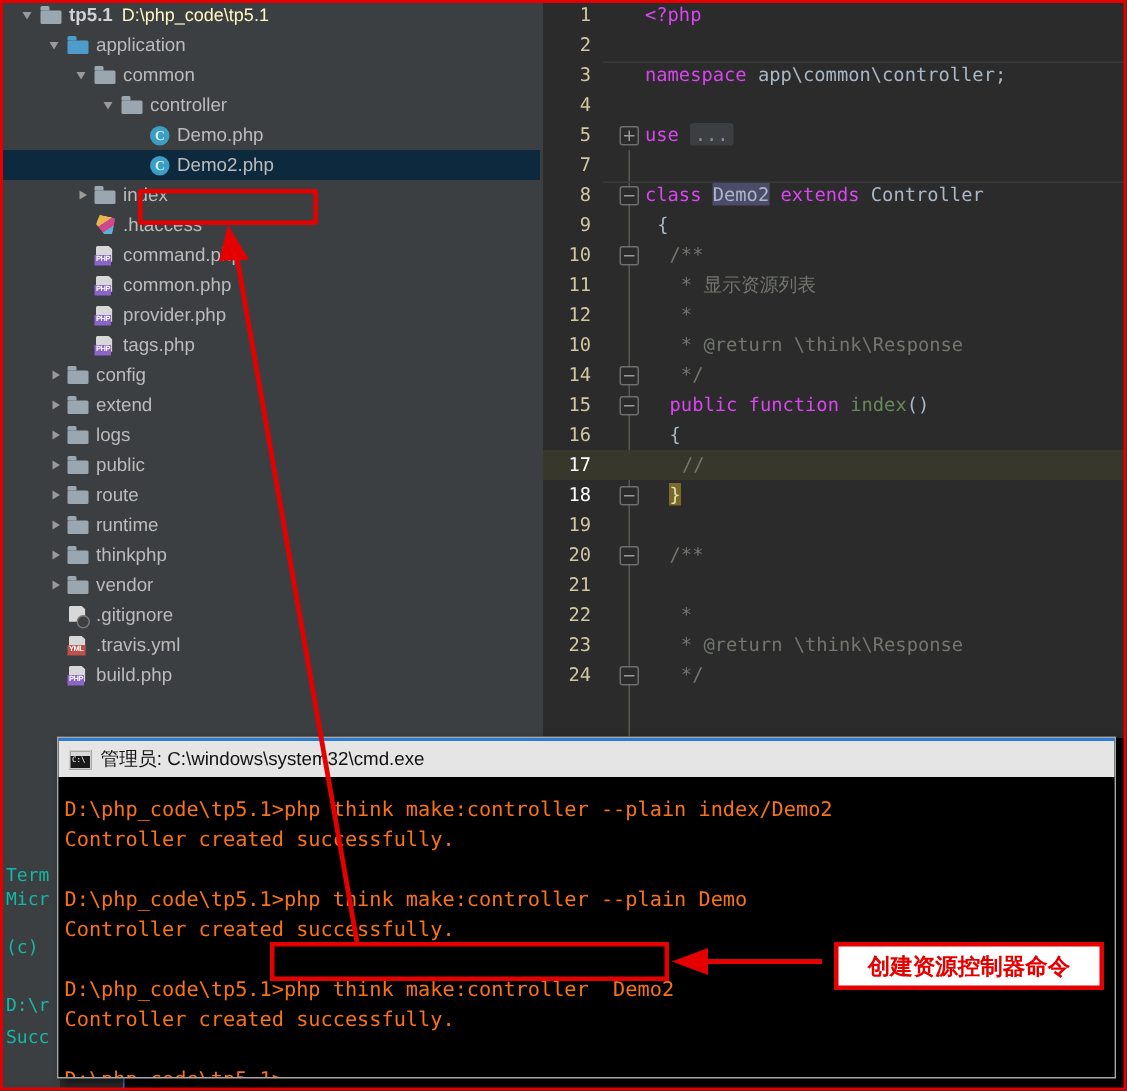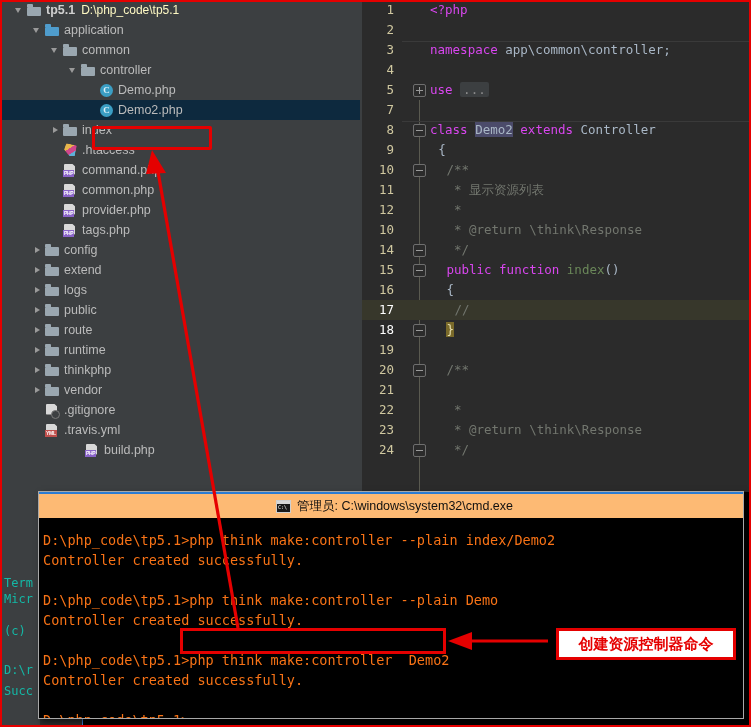--- a/index.html
+++ b/index.html
@@ -140,23 +140,23 @@
   
   #cmd{
     position:absolute;left:38px;top:491px;width:706px;height:228px;
     background:#000000;
     border:1px solid #a8a8a8;
     box-shadow:3px 3px 6px rgba(0,0,0,.55);
     box-sizing:border-box;
     overflow:hidden;
   }
   #cmdtitle{
-    position:relative;height:26px;background:#fdba74;
+    position:relative;height:26px;background:#e5e5e5;
     border-top:2px solid #2b7cd3;
-    display:flex;align-items:center;padding-left:7px;box-sizing:border-box;justify-content:center;
+    display:flex;align-items:center;padding-left:7px;box-sizing:border-box;
   }
   #cmdicon{
     width:15px;height:13px;background:#1a1a1a;border:1px solid #cfcfcf;
     flex:none;margin-right:6px;position:relative;box-sizing:border-box;
   }
   #cmdicon::before{
     content:"";position:absolute;left:0;top:0;right:0;height:3px;background:#d8d8d8;
   }
   #cmdicon::after{
     content:"C:\\";position:absolute;left:1px;top:3px;font-size:5px;color:#ffffff;
@@ -349,21 +349,21 @@
         </div>
       </div>
       <div class="trow">
         <div class="twrap" style="padding-left: 32px;">
           <span class="arrow none"></span>
           <span class="ico php yml"></span>
           <span class="tname">.travis.yml</span>
         </div>
       </div>
       <div class="trow">
-        <div class="twrap" style="padding-left: 32px; margin-left: 40px;">
+        <div class="twrap" style="padding-left: 32px;">
           <span class="arrow none"></span>
           <span class="ico php"></span>
           <span class="tname">build.php</span>
         </div>
       </div>
     </div>
 
   <div id="editor">
       <div class="foldbar" style="top: 100px; height: 392px;"></div>
       <div class="eline"><span class="gut">1</span><span class="code" style="padding-left: 0px;"><span class="kw">&lt;?php</span></span></div>

